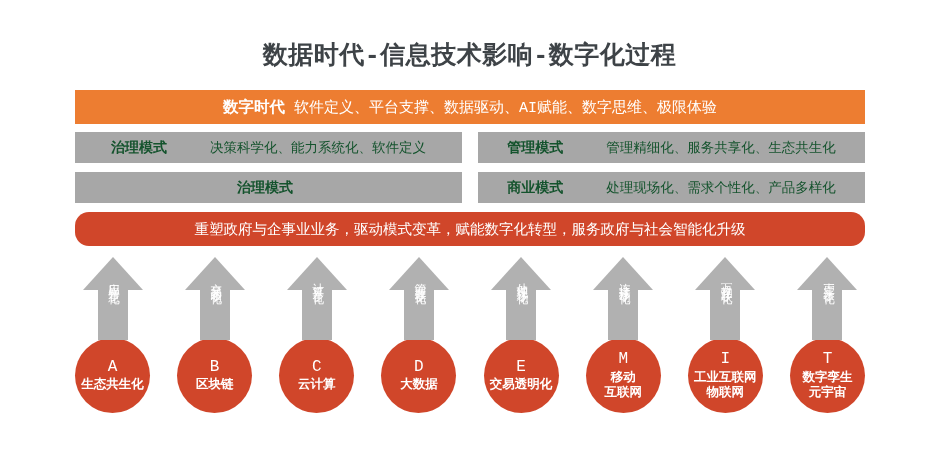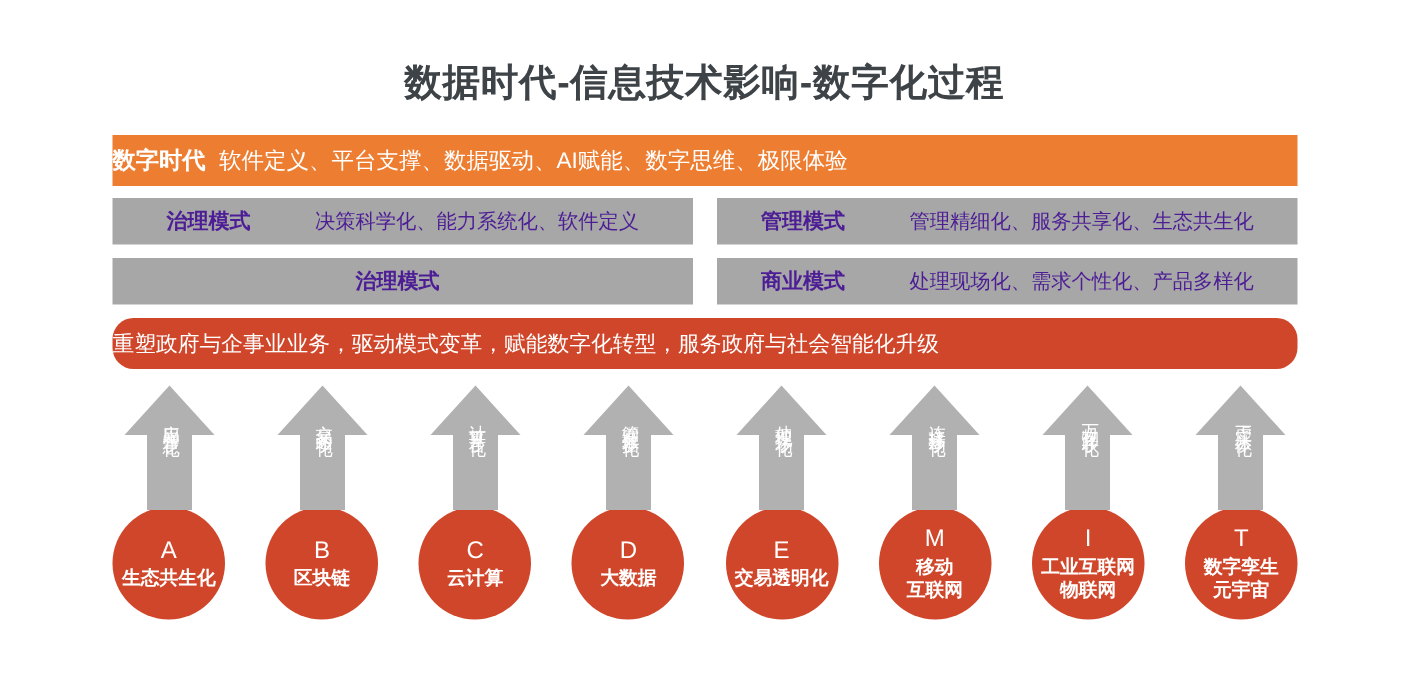--- a/index.html
+++ b/index.html
@@ -9,38 +9,38 @@
     --arrow-gray:#B1B1B1;
     --title-color:#3E4347;
     --white:#FFFFFF;
   }
   *{margin:0;padding:0;box-sizing:border-box;}
   html,body{background:#fff;}
   .stage{
     position:relative;
     width:939px;height:462px;
     background:var(--white);
-    font-family:Liberation Sans, sans-serif;
+    font-family:Liberation Mono, monospace;
     overflow:hidden;
     padding-left:40px;
   }
   .page-title{
     position:absolute;top:38px;left:0;width:100%;
     text-align:center;
     font-size:25px;font-weight:bold;
     color:var(--title-color);
     letter-spacing:0.5px;
   }
   .bands{
     position:absolute;left:75px;top:90px;width:790px;
   }
   .band{
     width:100%;
     color:#fff;
-    display:flex;align-items:center;
+    display:flex;align-items:center;justify-content:center;
     text-align:center;
   }
   .band-orange{
     height:34px;background:var(--orange);
     font-size:15px;
   }
   .band-red{
     height:34px;background:var(--red);
     font-size:14.5px;
     margin-top:9px;
@@ -49,21 +49,21 @@
   .band .band-label{font-weight:bold;margin-right:9px;font-size:15.5px;}
   .mode-grid{
     margin-top:8px;
     display:grid;
     grid-template-columns:1fr 1fr;
     grid-column-gap:16px;
     grid-row-gap:9px;
   }
   .mode-box{
     height:31px;background:var(--gray-band);
-    color:#4c1d95;
+    color:#14532d;
     display:flex;align-items:center;justify-content:center;
     font-size:13.5px;
     gap:36px;
   }
   .mode-box .mode-label{font-weight:bold;margin-right:7px;font-size:14px;}
   .tech-row{
     position:absolute;left:75px;top:257px;width:790px;
     display:flex;justify-content:space-between;
   }
   .tech-col{

